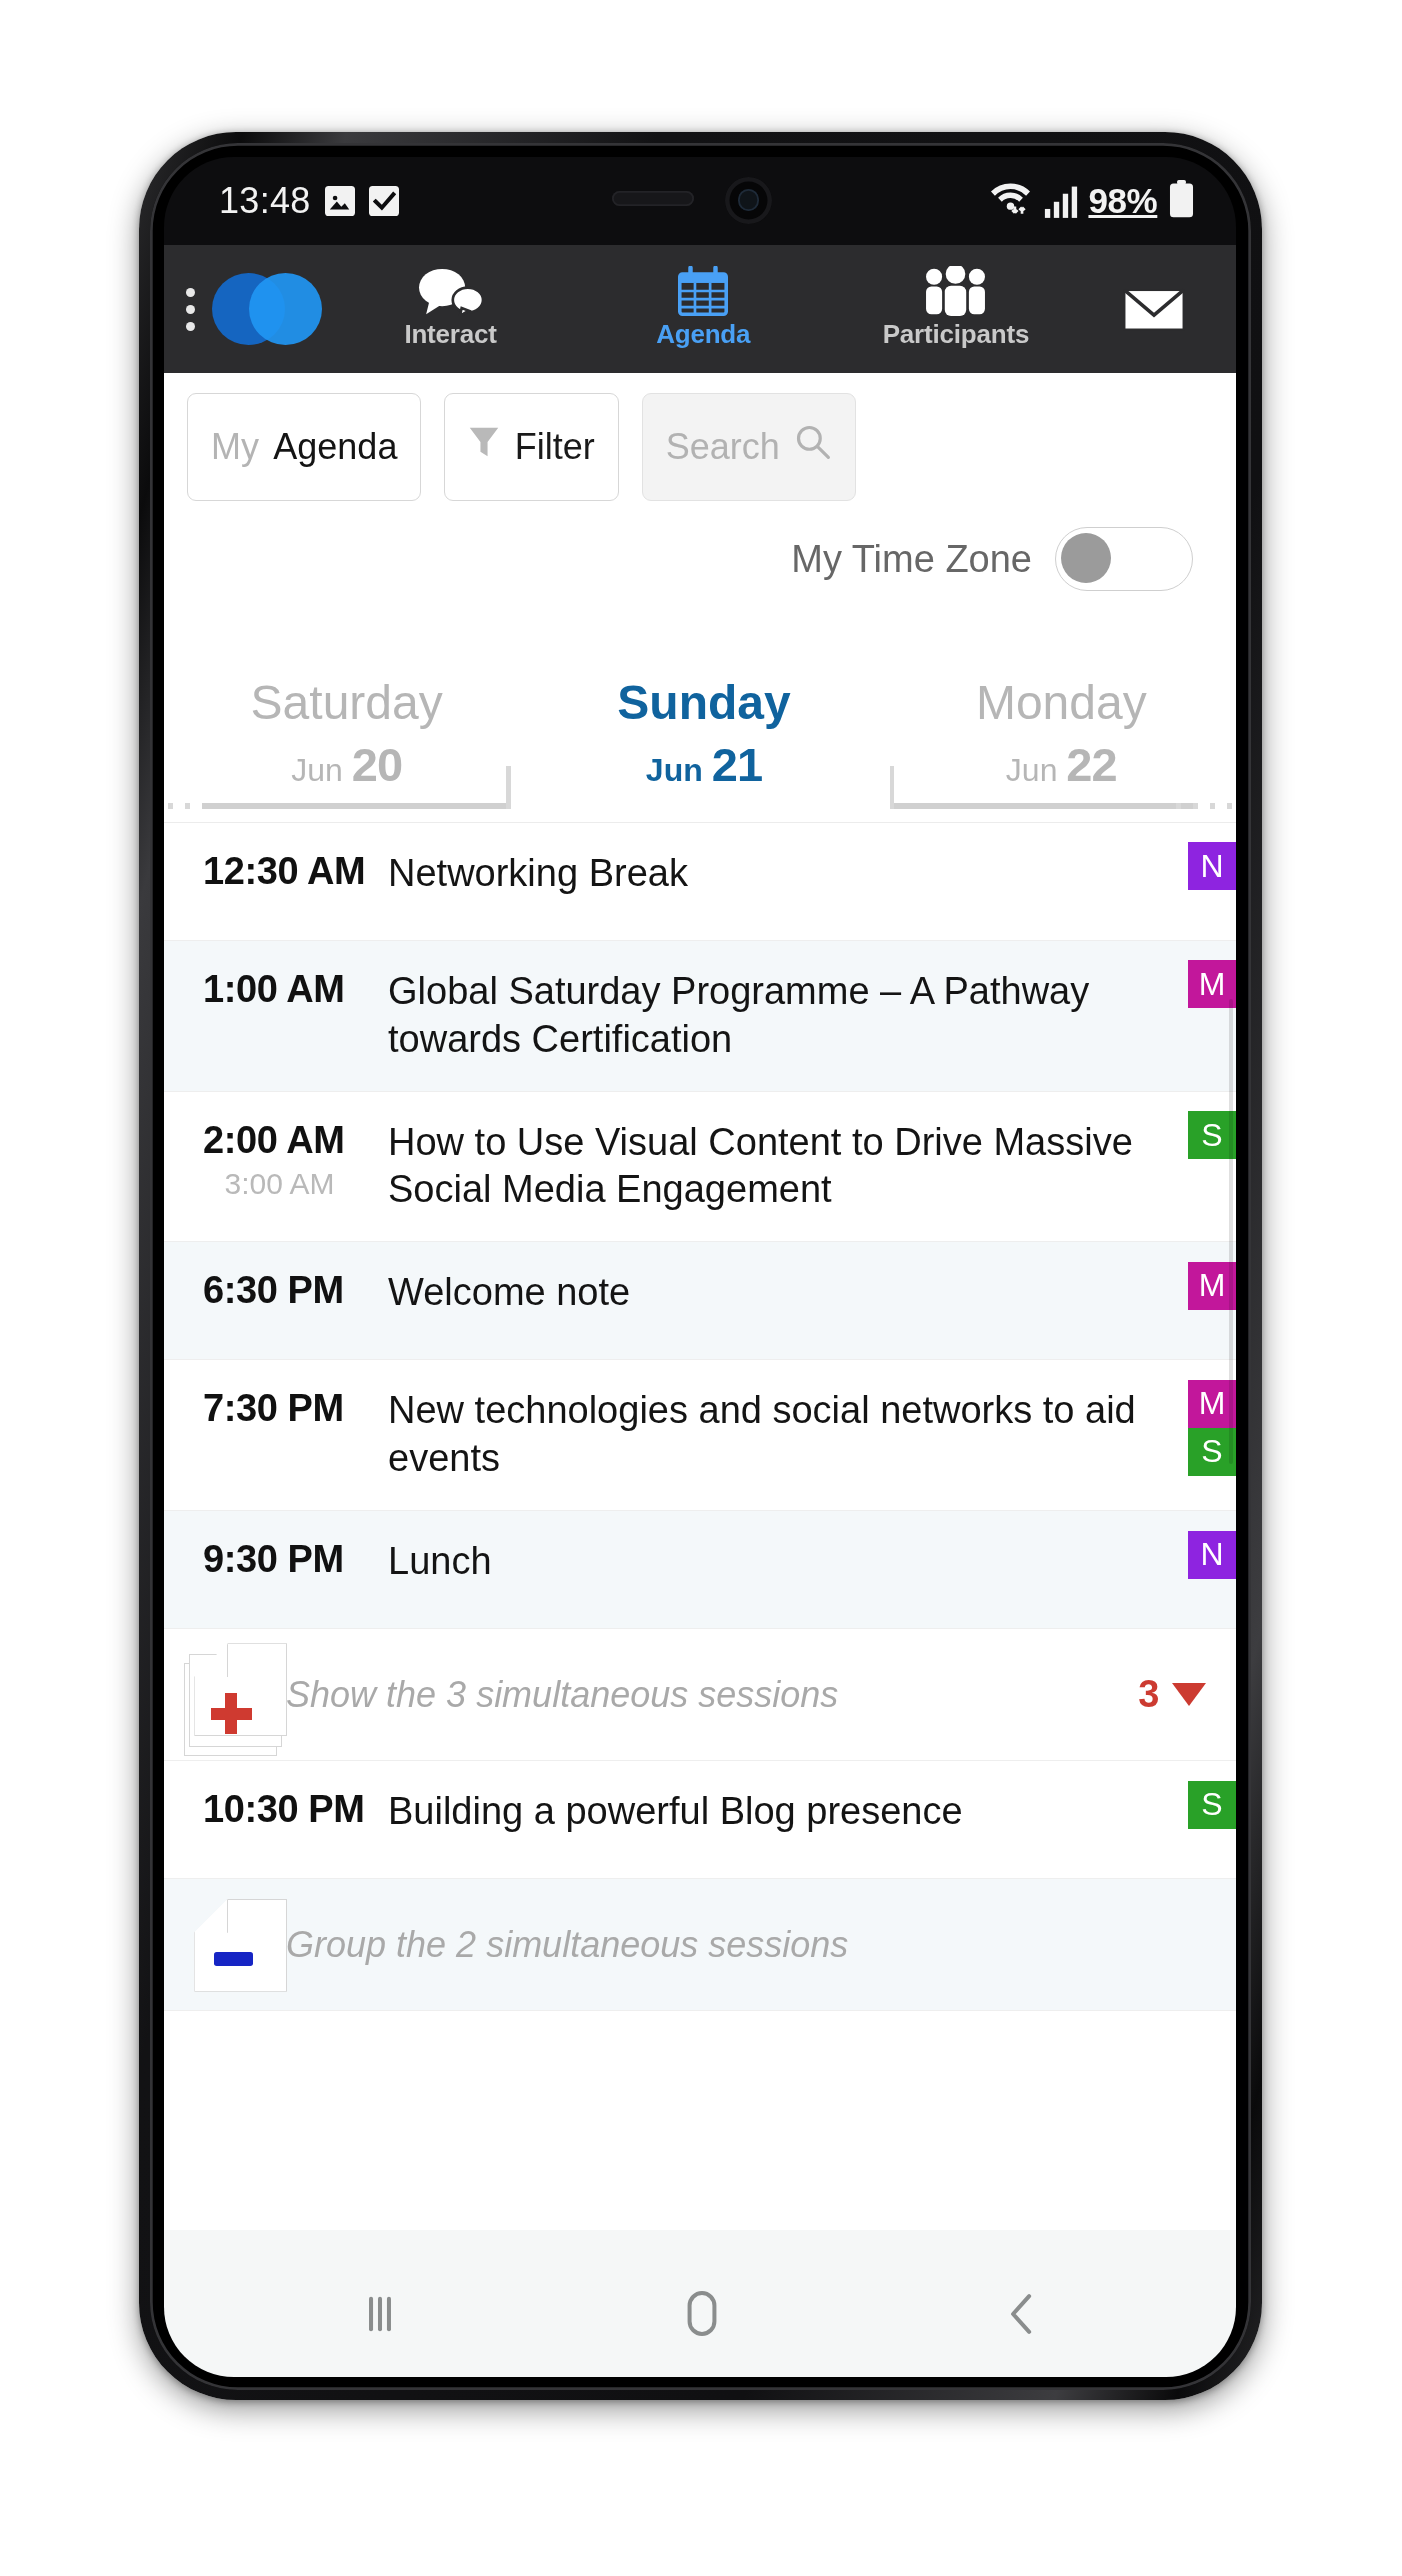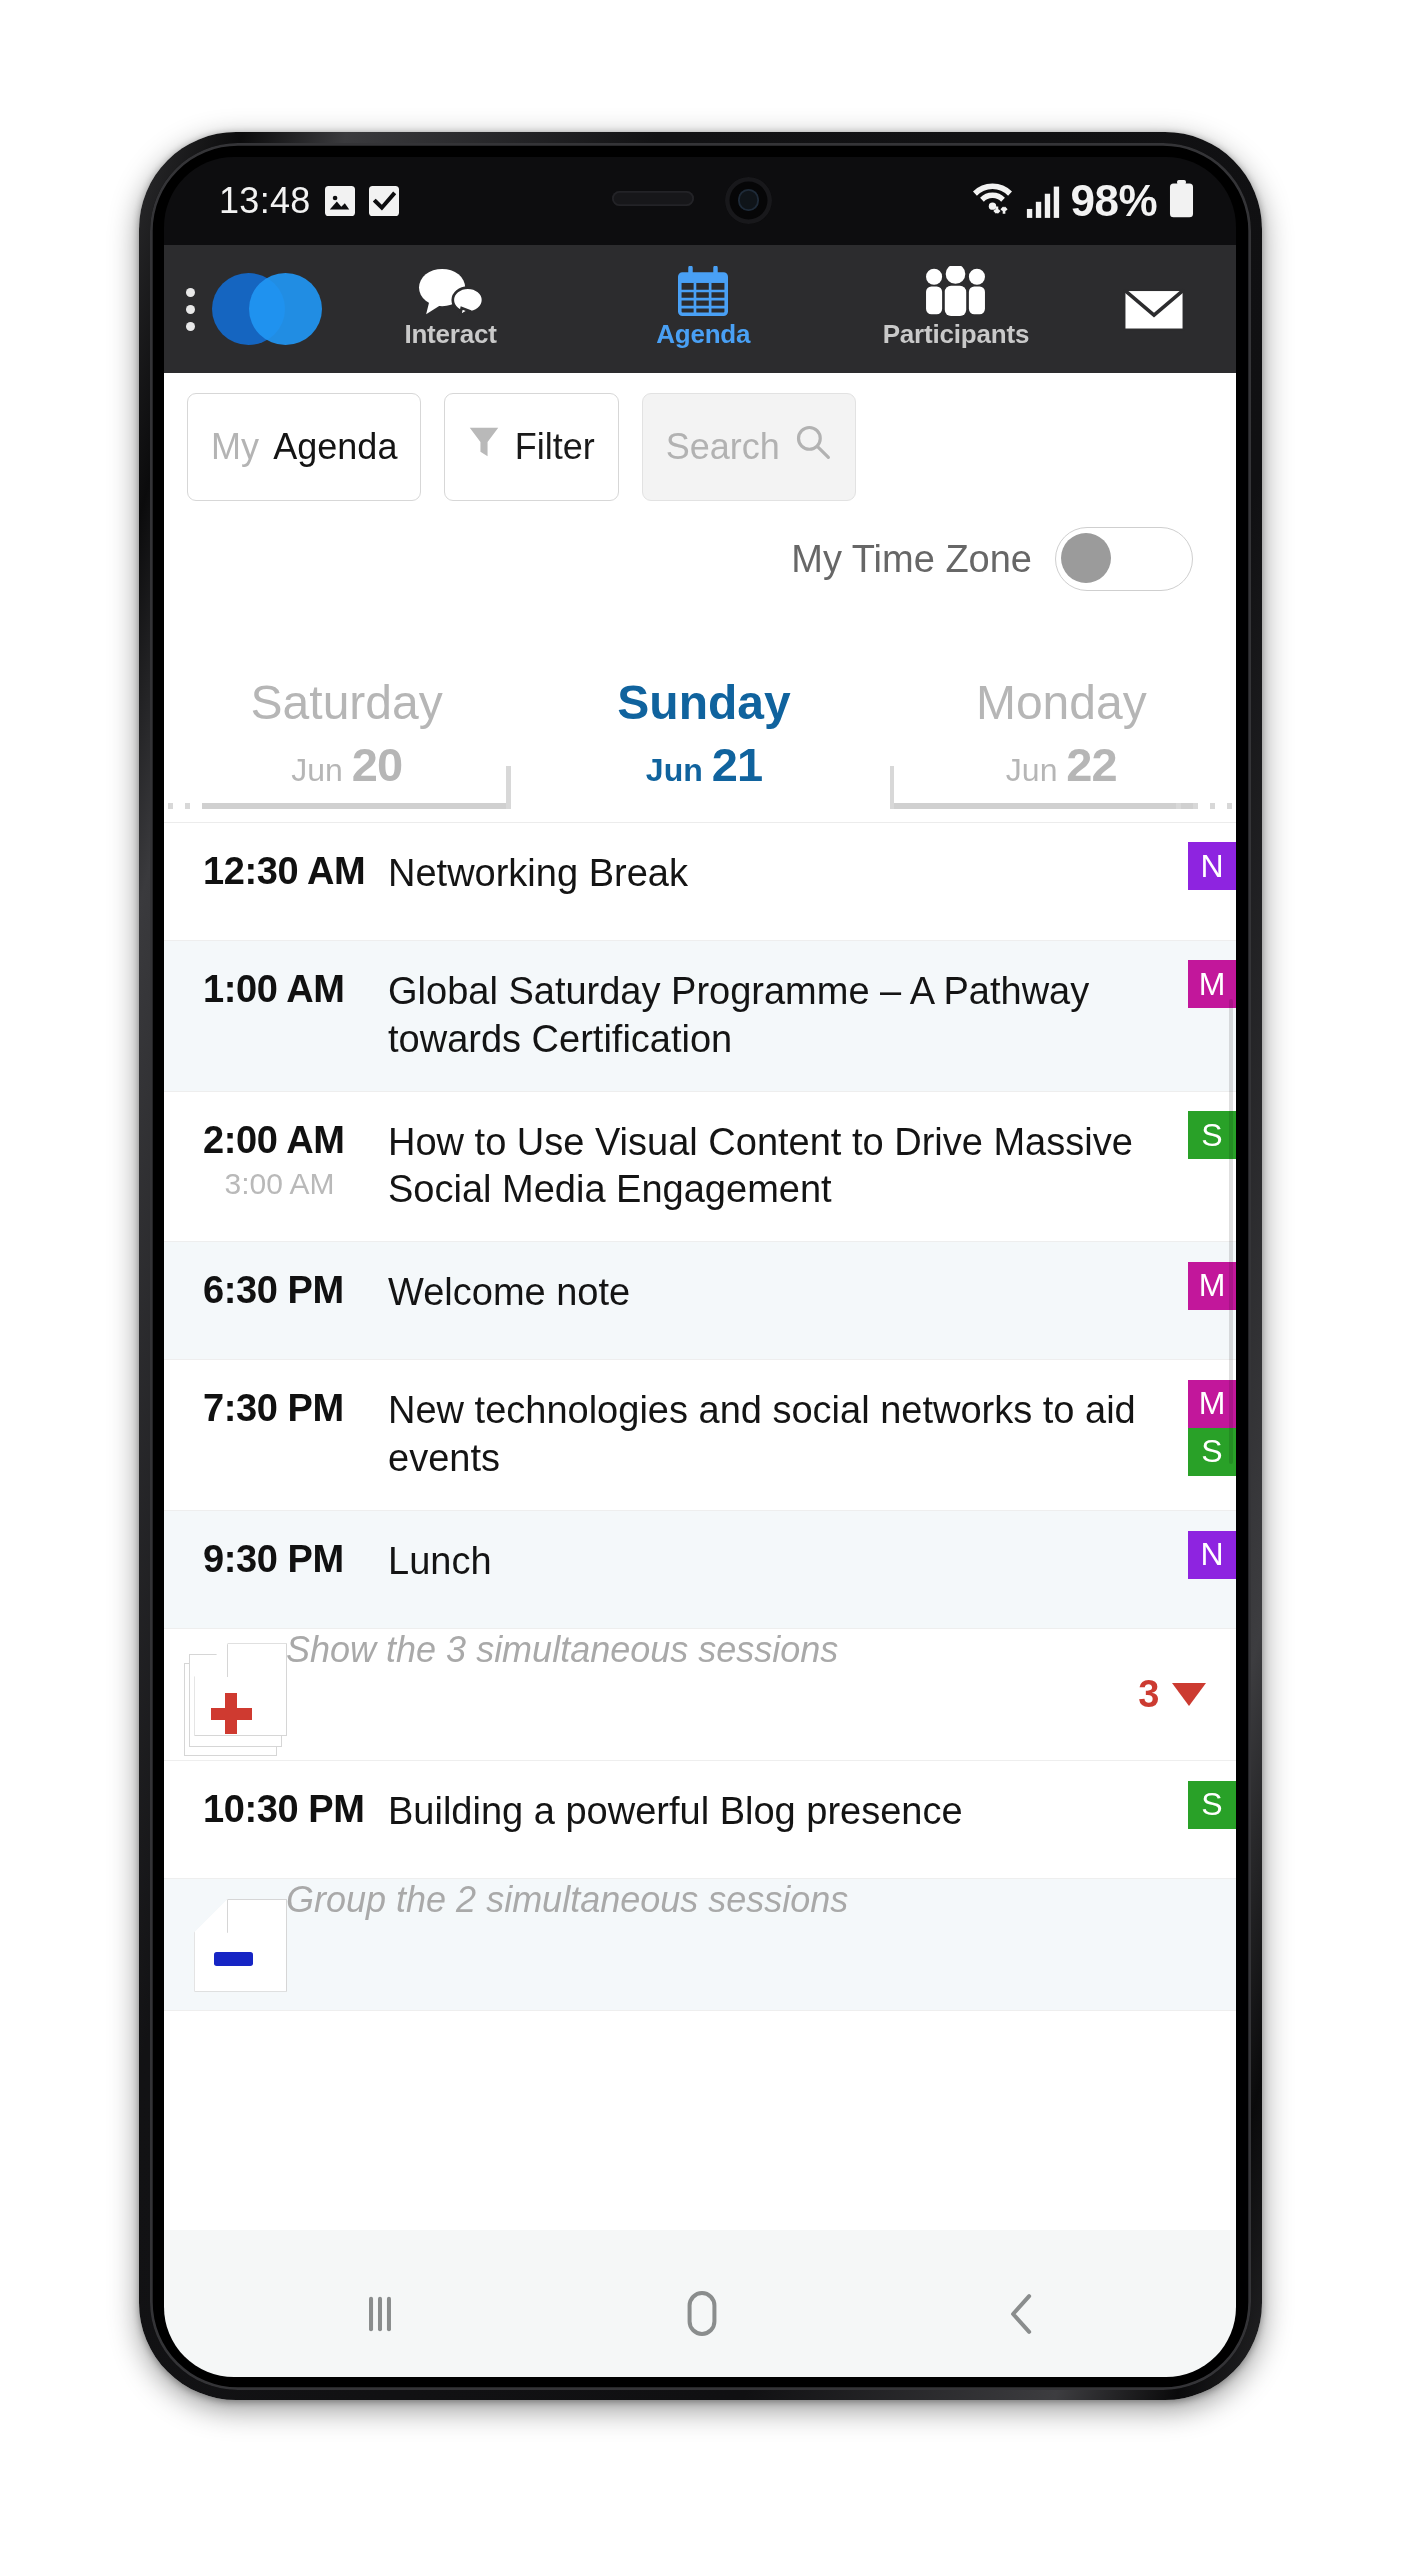--- a/index.html
+++ b/index.html
@@ -76,21 +76,21 @@
   #clock { font-size: 36px; font-weight: 400; letter-spacing: 0.3px; }
   .sq-icon {
     width: 30px; height: 30px;
     background: #f2f2f2;
     border-radius: 3.6px;
     display: inline-flex;
     align-items: center; justify-content: center;
   }
   .sq-icon svg { display: block; }
   #status-right { display: flex; align-items: center; gap: 10.7px; }
-  #battery-pct { font-size: 44px; font-weight: 700; letter-spacing: -0.4px; }
+  #battery-pct { font-size: 35px; font-weight: 700; letter-spacing: -0.4px; text-decoration: underline; }
   
   #camera {
     position: absolute;
     left: 50%; margin-left: 25px;
     top: 19.7px;
     width: 47px; height: 47px;
     border-radius: 50%;
     background: #060607;
     box-shadow: inset 0 0 0 4.5px #18181b;
   }
@@ -281,20 +281,21 @@
     font-size: 32px;
     display: flex; align-items: center; justify-content: center;
   }
   .badge.n { background: #8e24e0; }
   .badge.m { background: #c2179b; }
   .badge.s { background: #29a128; }
 
   
   .sim-row {
     display: flex;
+    align-items: center;
     border-bottom: 1.8px solid #eeeeee;
     min-height: 131px;
     background: #ffffff;
   }
   .sim-row.alt { background: #f4f8fa; }
   .sim-ico {
     flex: 0 0 122px;
     height: 131px;
     position: relative;
   }

